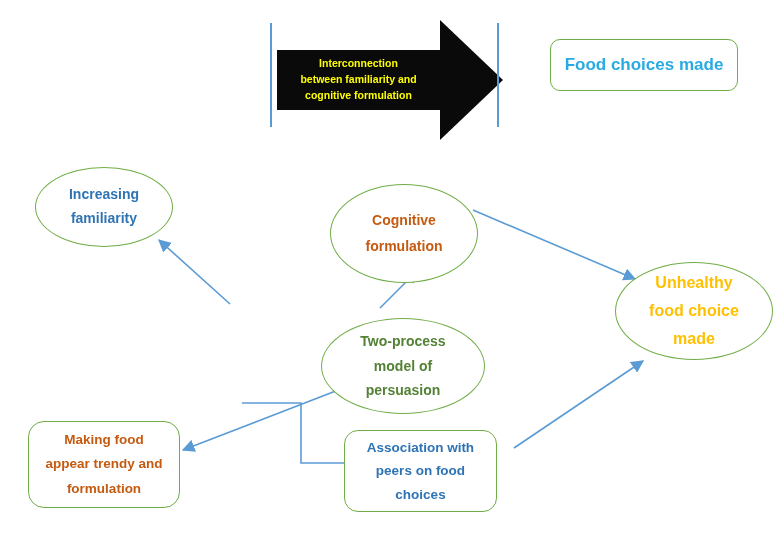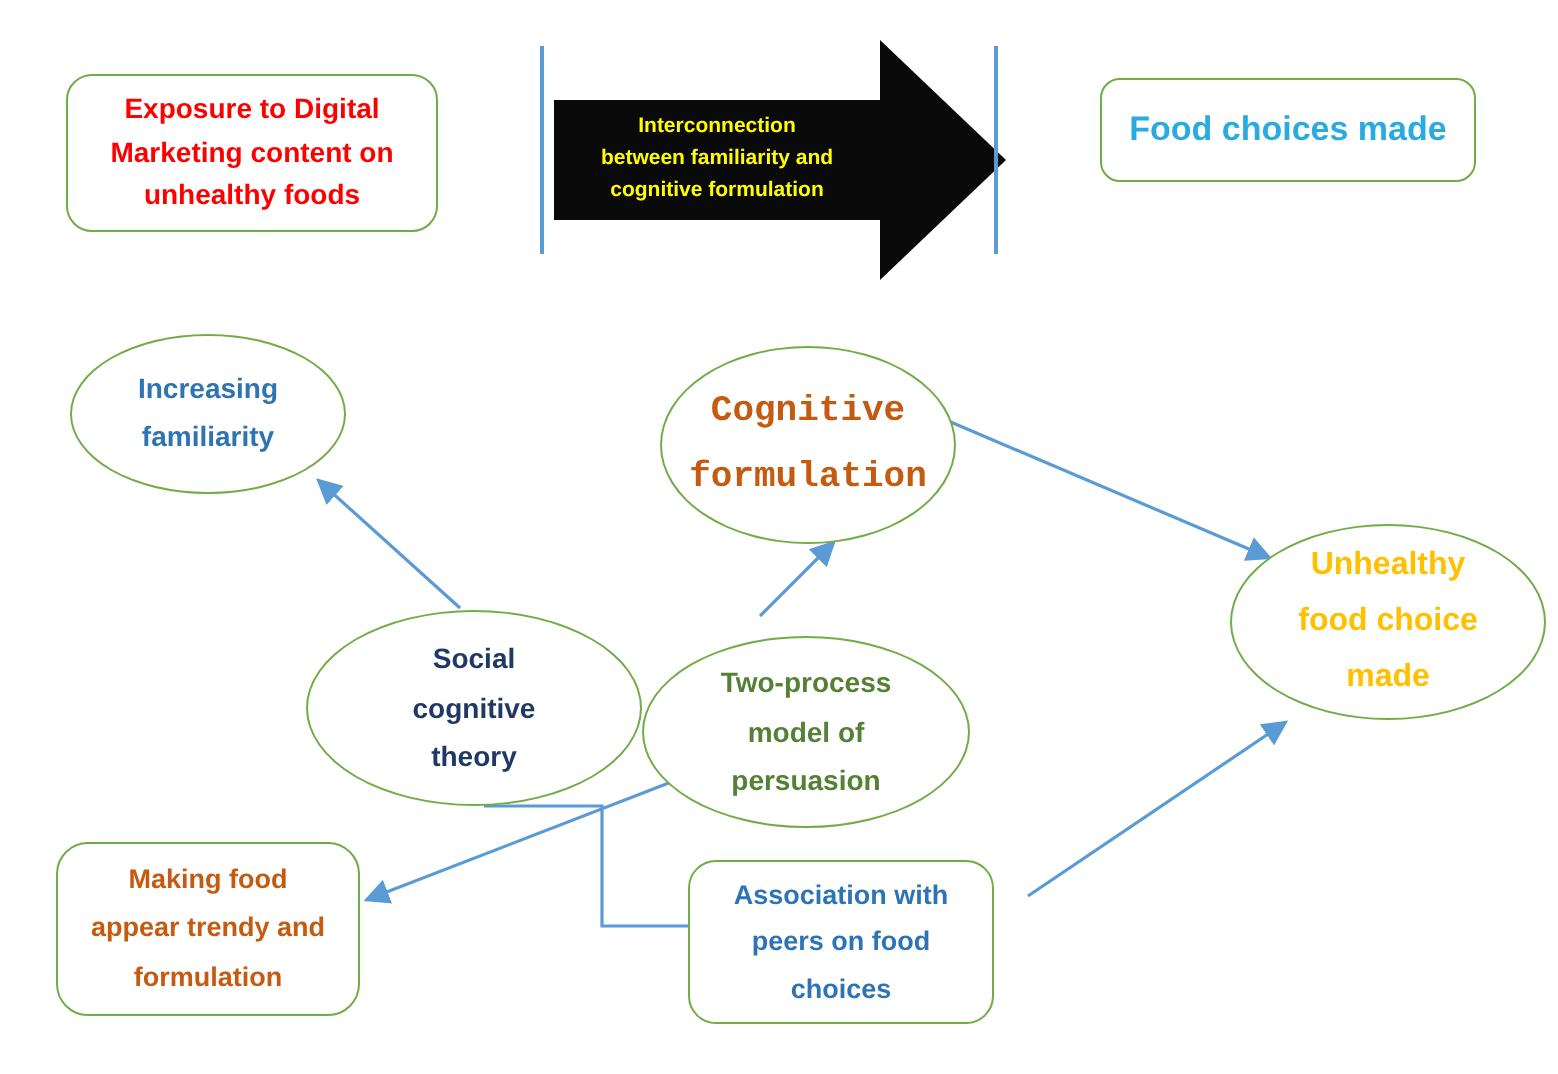--- a/index.html
+++ b/index.html
@@ -60,21 +60,21 @@
     position: absolute;
     left: 440px; top: 20px;
     width: 0; height: 0;
     border-top: 60px solid transparent;
     border-bottom: 60px solid transparent;
     border-left: 63px solid var(--arrow-fill);
   }
 
   
   #e-increasing  { left: 35px;  top: 167px; width: 138px; height: 80px; font-size: 14px; line-height: 1.7; padding: 0 18px; }
-  #e-cogform     { left: 330px; top: 173px; width: 148px; height: 99px; font-size: 18px;   line-height: 1.8; padding: 0 24px; font-family: Liberation Mono, monospace; }
+  #e-cogform     { left: 330px; top: 184px; width: 148px; height: 99px; font-size: 14px;   line-height: 1.8; padding: 0 24px; }
   #e-social      { left: 153px; top: 305px; width: 168px; height: 98px; font-size: 14px;   line-height: 1.75; padding: 0 36px; }
   #e-twoprocess  { left: 321px; top: 318px; width: 164px; height: 96px; font-size: 14px;   line-height: 1.75; padding: 0 24px; }
   #e-unhealthy   { left: 615px; top: 262px; width: 158px; height: 98px; font-size: 16px;   line-height: 1.75; padding: 0 30px; }
 
   
   #box-making      { left: 28px;  top: 421px; width: 152px; height: 87px; font-size: 13.5px; line-height: 1.8; padding: 0 13px; border-radius: 16px; }
   #box-association { left: 344px; top: 430px; width: 153px; height: 82px; font-size: 13.5px; line-height: 1.75; padding: 0 9px; border-radius: 14px; }
 
   #connectors {
     position: absolute;
@@ -86,21 +86,20 @@
     stroke-width: 1.6;
     fill: none;
   }
   #arrowhead path { fill: var(--connector); }
 </style>
 </head>
 <body>
 
 <div id="canvas">
 
-  <div id="box-exposure" class="shape rbox c-red">Exposure to Digital Marketing content on unhealthy foods</div>
 
   <div id="divider-left" class="divider"></div>
 
   <div id="arrow-body">
     <span>Interconnection between familiarity and cognitive formulation</span>
   </div>
   <div id="arrow-head"></div>
 
   <div id="divider-right" class="divider"></div>
 
@@ -117,21 +116,20 @@
     <line class="connector" x1="473" y1="210" x2="635" y2="279" marker-end="url(#arrowhead)"></line>
     <line class="connector" x1="346" y1="387" x2="183" y2="450" marker-end="url(#arrowhead)"></line>
     <polyline class="connector" points="242,403 301,403 301,463 356,463" marker-end="url(#arrowhead)"></polyline>
     <line class="connector" x1="514" y1="448" x2="643" y2="361" marker-end="url(#arrowhead)"></line>
   </svg>
 
   <div id="e-increasing" class="shape ellipse c-sblue">Increasing familiarity</div>
 
   <div id="e-cogform" class="shape ellipse c-orange">Cognitive formulation</div>
 
-  <div id="e-social" class="shape ellipse c-navy">Social cognitive theory</div>
 
   <div id="e-twoprocess" class="shape ellipse c-green">Two-process model of persuasion</div>
 
   <div id="e-unhealthy" class="shape ellipse c-gold">Unhealthy food choice made</div>
 
   <div id="box-making" class="shape c-orange">Making food appear trendy and formulation</div>
 
   <div id="box-association" class="shape c-sblue">Association with peers on food choices</div>
 
 </div>

